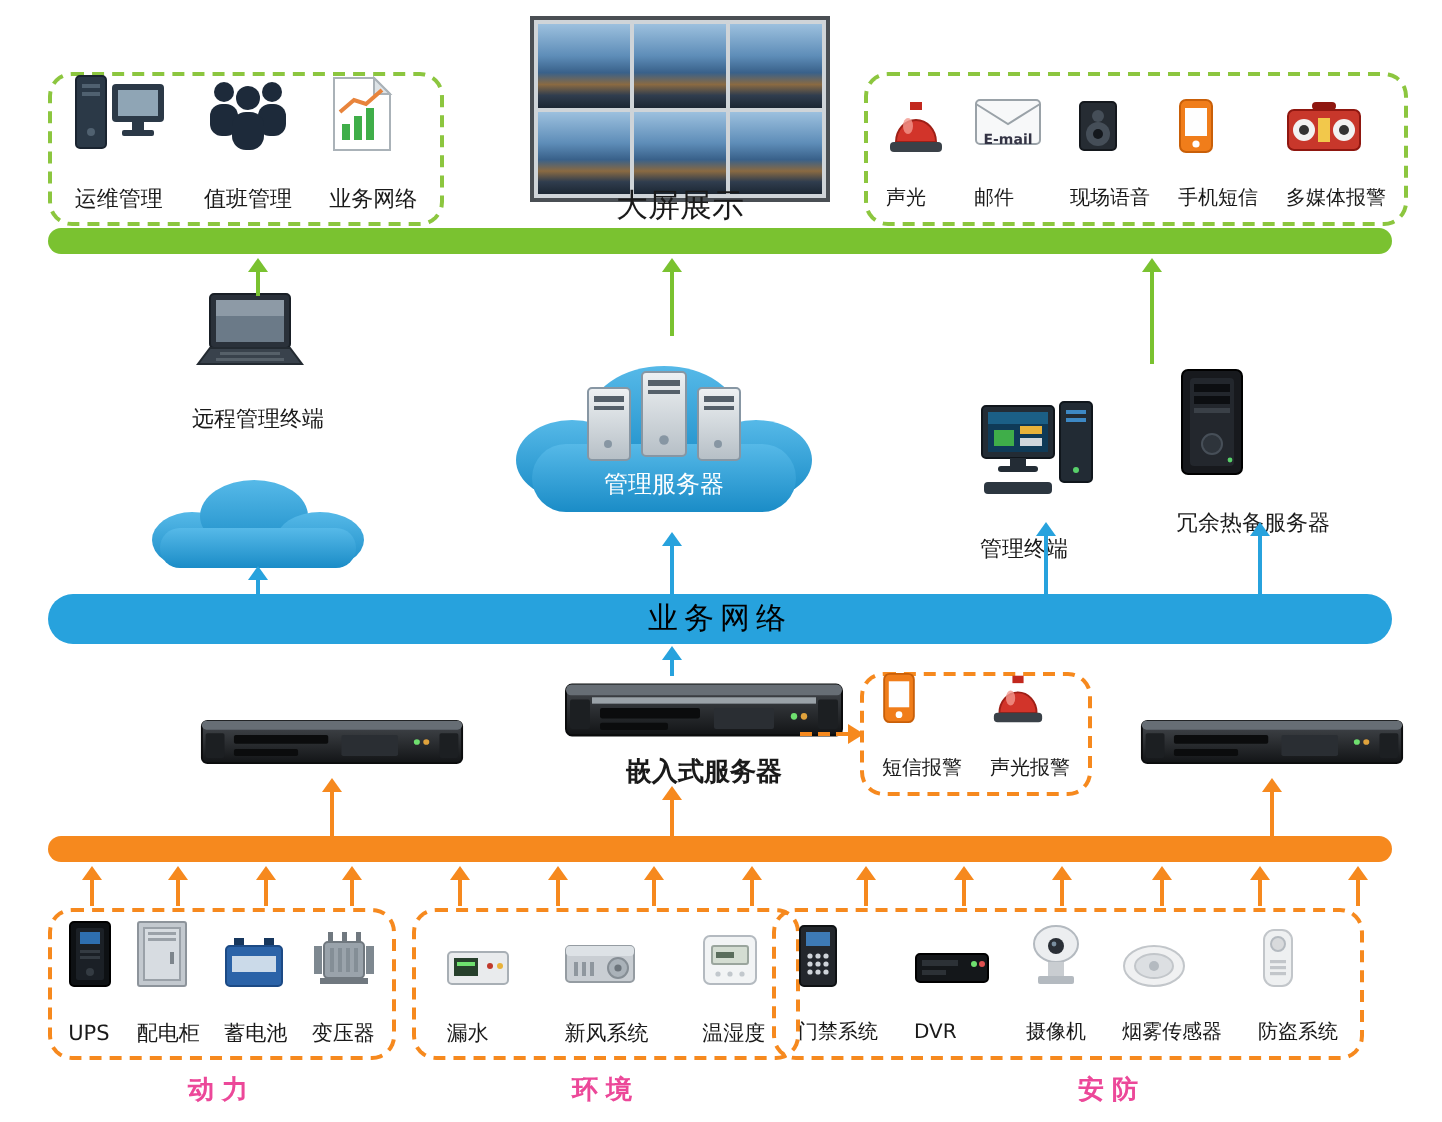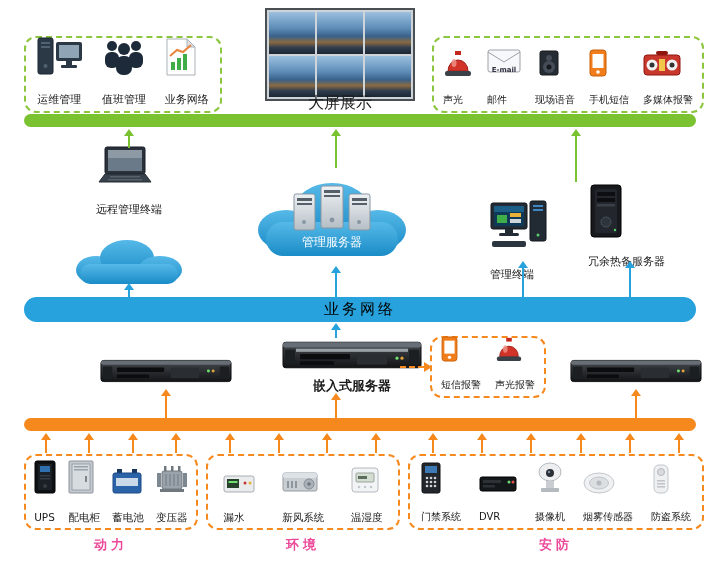--- a/index.html
+++ b/index.html
@@ -410,21 +410,21 @@
             <circle cx="8" cy="21" r="1.3"></circle>
             <circle cx="14" cy="21" r="1.3"></circle>
             <circle cx="20" cy="21" r="1.3"></circle>
           </g>
       </svg>
       <span class="lbl lbl105">温湿度</span>
     </div>
   </div>
   <div class="group-title" style="left:206px;top:536px;width:194px">环境</div>
 
-  <div class="dashed orange-box" style="left:408px;top:454px;width:296px;height:76px">
+  <div class="dashed orange-box" style="left:386px;top:454px;width:296px;height:76px">
     <div class="item">
       <svg width="20" height="32" viewBox="0 0 20 32">
         <rect x="1" y="1" width="18" height="30" rx="2" fill="#23272c" stroke="#0f1214"></rect>
         <rect x="4" y="4" width="12" height="7" fill="#3d7ab5"></rect>
         <g fill="#cfd4d9">
             <circle cx="6" cy="16" r="1.3"></circle>
             <circle cx="10" cy="16" r="1.3"></circle>
             <circle cx="14" cy="16" r="1.3"></circle>
         <circle cx="6" cy="20" r="1.3"></circle>
             <circle cx="10" cy="20" r="1.3"></circle>

